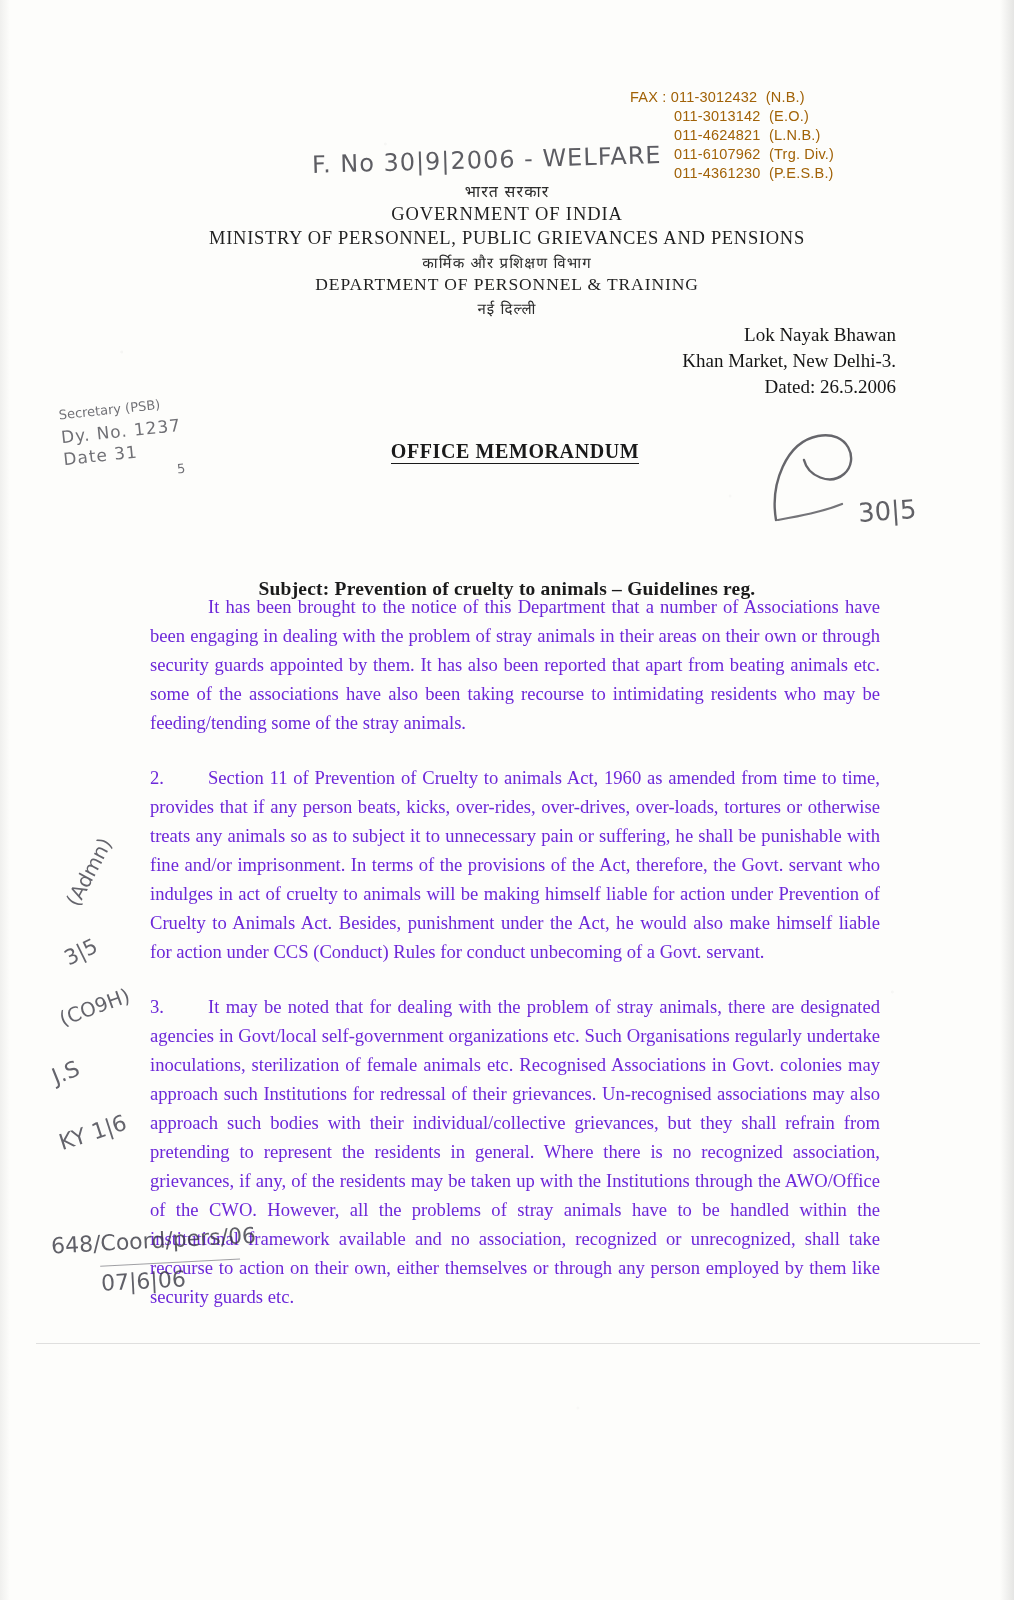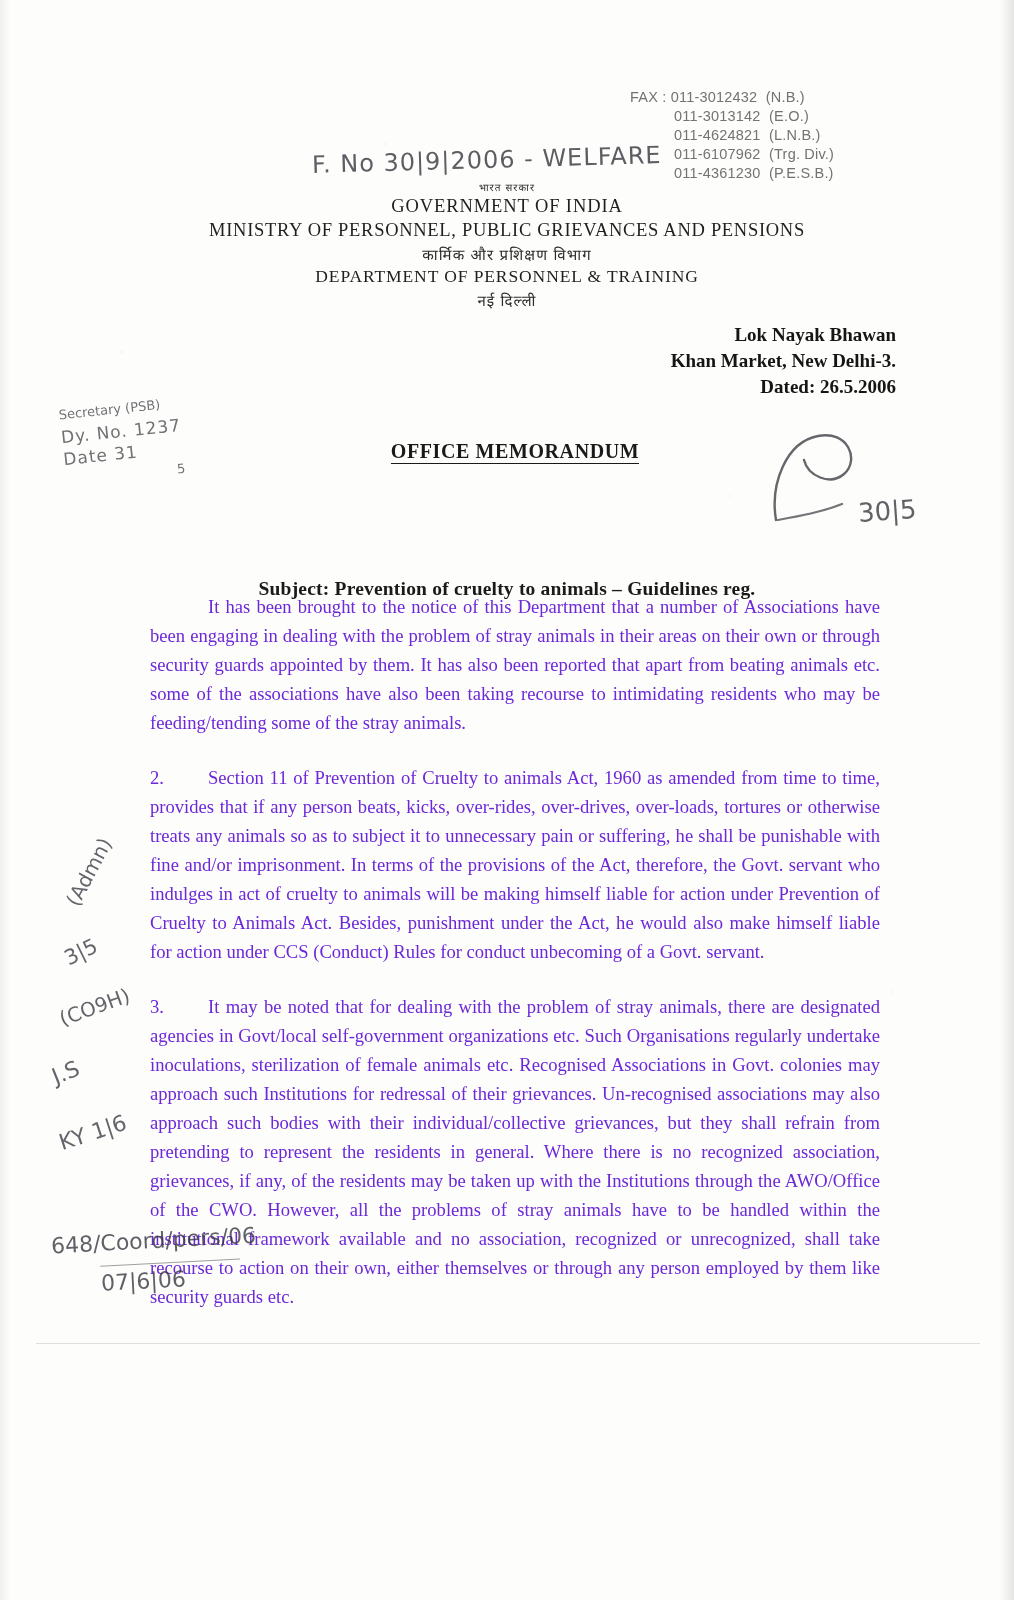--- a/index.html
+++ b/index.html
@@ -49,21 +49,21 @@
   }
 
   
   .fax-block {
     position: absolute;
     top: 88px;
     left: 630px;
     font-family: "Liberation Sans", sans-serif;
     font-size: 14.5px;
     line-height: 19px;
-    color: #737373;
+    color: #a16207;
     letter-spacing: 0.2px;
   }
   .fax-row { white-space: pre; }
 
   
   .file-no {
     position: absolute;
     top: 146px;
     left: 312px;
     font-family: "DejaVu Sans", sans-serif;
@@ -78,21 +78,21 @@
   
   .letterhead {
     position: absolute;
     top: 178px;
     left: 0;
     width: 1014px;
     text-align: center;
   }
   .lh-hi {
     font-family: "Liberation Sans", sans-serif;
-    font-size: 10px;
+    font-size: 16px;
     letter-spacing: 1.1px;
     color: #2a2a2a;
     margin: 2px 0 1px 0;
   }
   .lh-hi.small { font-size: 15px; }
   .lh-en {
     font-family: Liberation Serif, serif;
     font-size: 18.5px;
     letter-spacing: 0.9px;
     color: #1f1f1f;
@@ -105,21 +105,20 @@
   
   .addr {
     position: absolute;
     top: 322px;
     right: 118px;
     text-align: right;
     font-family: "Liberation Serif", serif;
     font-size: 19px;
     line-height: 26px;
     color: #151515;
-    font-weight: bold;
   }
 
   
   .diary-stamp {
     position: absolute;
     top: 398px;
     left: 62px;
     transform: rotate(-6deg);
     font-family: "DejaVu Sans", sans-serif;
     color: #3a3a42;

